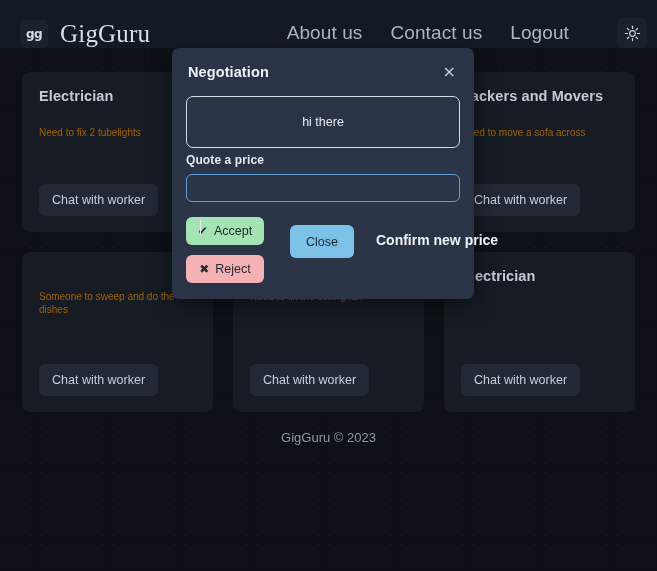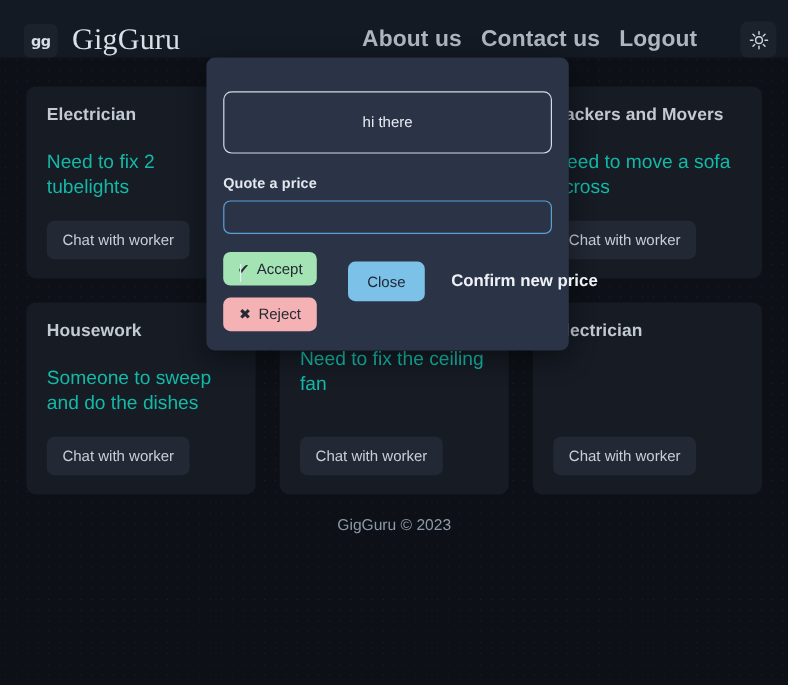--- a/index.html
+++ b/index.html
@@ -55,22 +55,21 @@
     font-family: "Liberation Serif", serif;
     font-size: 25px;
     color: #d9dfe6;
     letter-spacing: 0.2px;
   }
 
   .nav-links {
     margin-left: auto;
     display: flex;
     align-items: center;
-    gap: 16px;
-    font-weight: bold;
+    gap: 28px;
   }
 
   .nav-link {
     font-size: 19px;
     color: #aeb6c0;
     text-decoration: none;
     letter-spacing: 0.1px;
     cursor: pointer;
   }
 
@@ -110,23 +109,23 @@
 
   .card-title {
     font-size: 14.5px;
     font-weight: bold;
     color: #c3cad4;
     letter-spacing: 0.1px;
   }
 
   .card-desc {
     margin-top: 22px;
-    font-size: 16px;
+    font-size: 10px;
     line-height: 1.3;
-    color: #14b8a6;
+    color: #a16207;
   }
 
   .chat-btn {
     margin-top: auto;
     align-self: flex-start;
     background: #222834;
     color: #c8cfd8;
     border: none;
     border-radius: 6px;
     font-family: "Liberation Sans", sans-serif;
@@ -189,21 +188,21 @@
     border: 1px solid #d4dae3;
     border-radius: 7px;
     display: flex;
     align-items: center;
     justify-content: center;
     font-size: 12.5px;
     color: #e8ecf2;
   }
 
   .field-label {
-    margin-top: 18px;
+    margin-top: 5px;
     font-size: 12px;
     font-weight: bold;
     color: #e3e8ef;
     letter-spacing: 0.1px;
   }
 
   .price-input {
     margin-top: 7px;
     width: 100%;
     height: 28px;
@@ -337,41 +336,44 @@
     <button class="chat-btn">Chat with worker</button>
   </div>
 
   <div class="card">
     <div class="card-title">Packers and Movers</div>
     <div class="card-desc">Need to move a sofa across</div>
     <button class="chat-btn">Chat with worker</button>
   </div>
 
   <div class="card">
-    <div class="card-title">Housework</div>
     <div class="card-desc">Someone to sweep and do the dishes</div>
     <button class="chat-btn">Chat with worker</button>
   </div>
 
   <div class="card">
     <div class="card-title"></div>
     <div class="card-desc">Need to fix the ceiling fan</div>
     <button class="chat-btn">Chat with worker</button>
   </div>
 
   <div class="card">
     <div class="card-title">Electrician</div>
     <button class="chat-btn">Chat with worker</button>
   </div>
 
 </div>
 
 <div class="footer">GigGuru © 2023</div>
 
 <div class="modal">
+  <div class="modal-head">
+    <div class="modal-title">Negotiation</div>
+    <button class="modal-close">×</button>
+  </div>
 
   <div class="message-box">
     <span>hi there</span>
   </div>
 
   <div class="field-label">Quote a price</div>
 
   <input class="price-input" type="text" placeholder="" style="">
   <div class="caret"></div>
 

